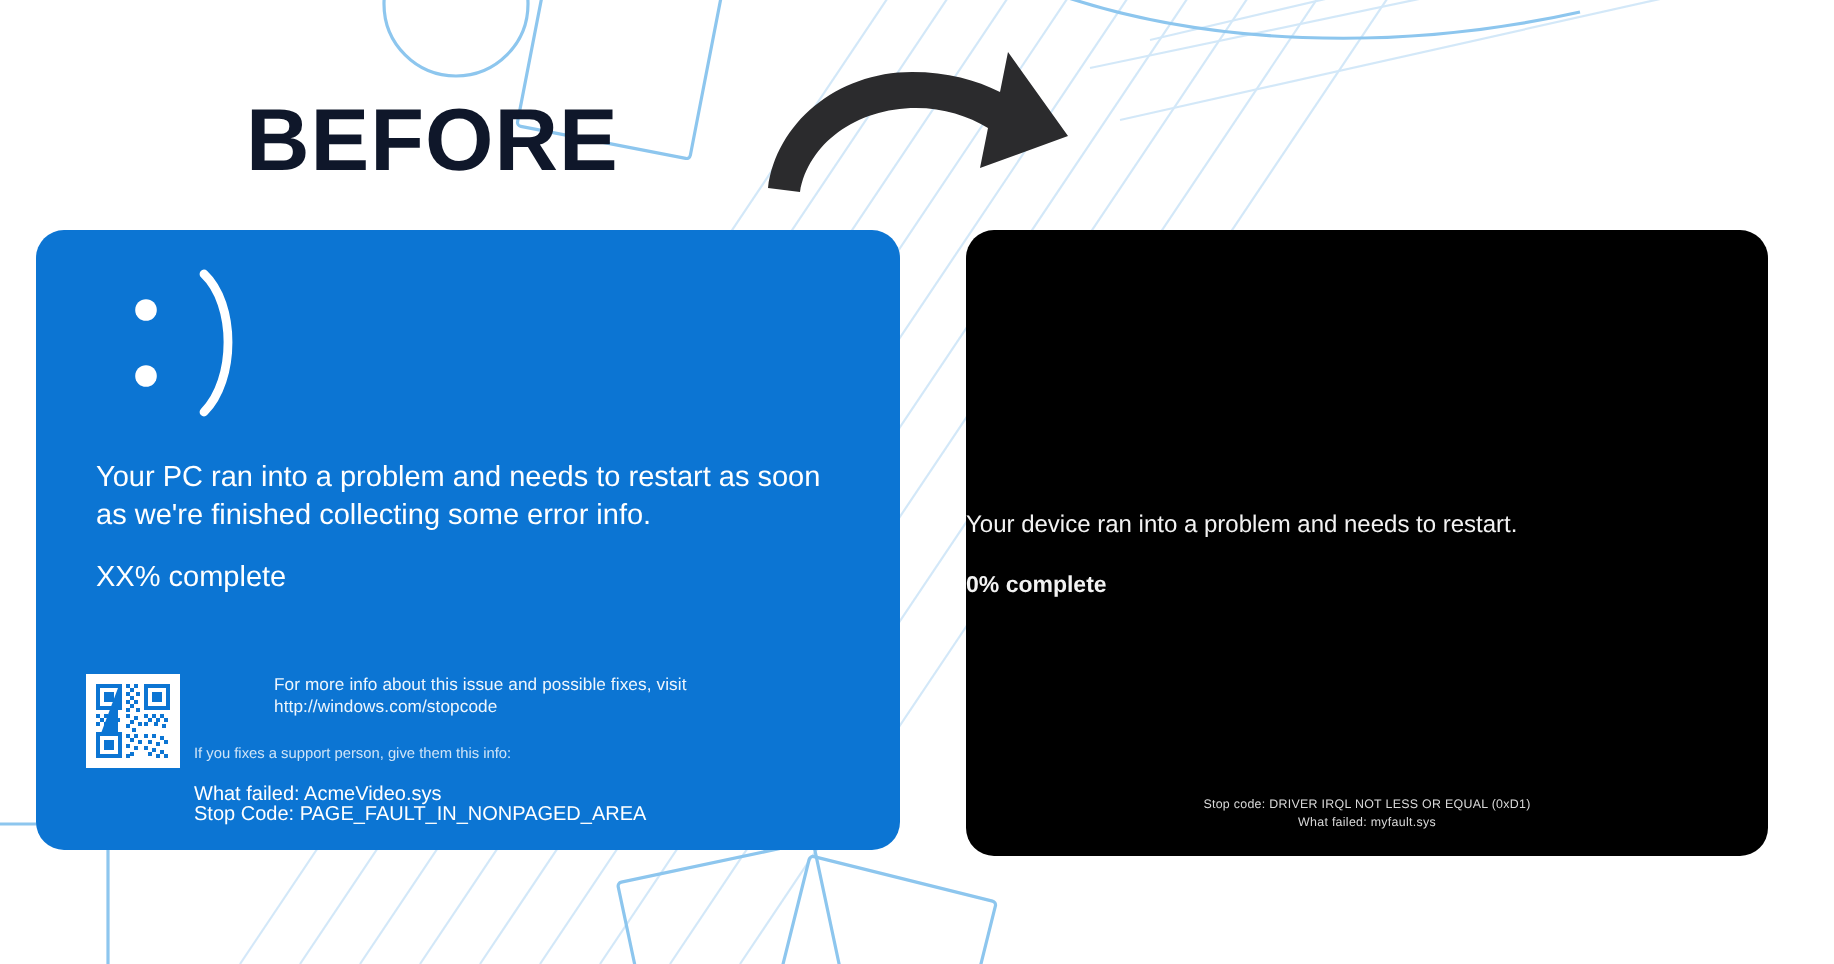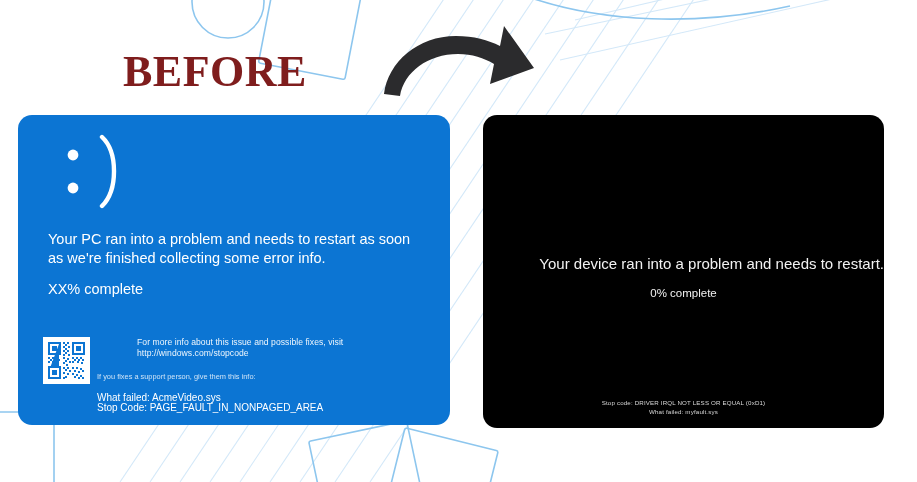--- a/index.html
+++ b/index.html
@@ -23,25 +23,25 @@
     position: absolute;
     inset: 0;
     width: 917px;
     height: 482px;
     pointer-events: none;
   }
 
   
   .heading {
     position: absolute;
-    font-family: Liberation Serif, serif;
+    font-family: Liberation Sans, sans-serif;
     font-weight: bold;
     font-size: 44px;
     letter-spacing: 0.5px;
-    color: #7f1d1d;
+    color: #0f172a;
     white-space: nowrap;
   }
   #heading-before { left: 123px; top: 46px; }
   #heading-after  { left: 624px; top: 46px; }
 
   
   #arrow-graphic {
     position: absolute;
     left: 378px;
     top: 22px;
@@ -132,34 +132,33 @@
     height: 313px;
     background: #000000;
     border-radius: 14px;
     overflow: hidden;
   }
   .bsod-dark-main {
     position: absolute;
     left: 0;
     top: 140px;
     width: 401px;
-    text-align: right;
+    text-align: left;
     color: #f2f2f2;
-    font-size: 15px;
+    font-size: 12px;
     font-weight: 400;
   }
   .bsod-dark-progress {
     position: absolute;
     left: 0;
     top: 172px;
     width: 401px;
-    text-align: center;
     color: #f2f2f2;
     font-size: 11.5px;
-    font-weight: 400;
+    font-weight: 700;
   }
   .bsod-dark-footer {
     position: absolute;
     left: 0;
     top: 283px;
     width: 401px;
     text-align: center;
   }
   .bsod-dark-footer-line {
     color: #d8d8d8;

